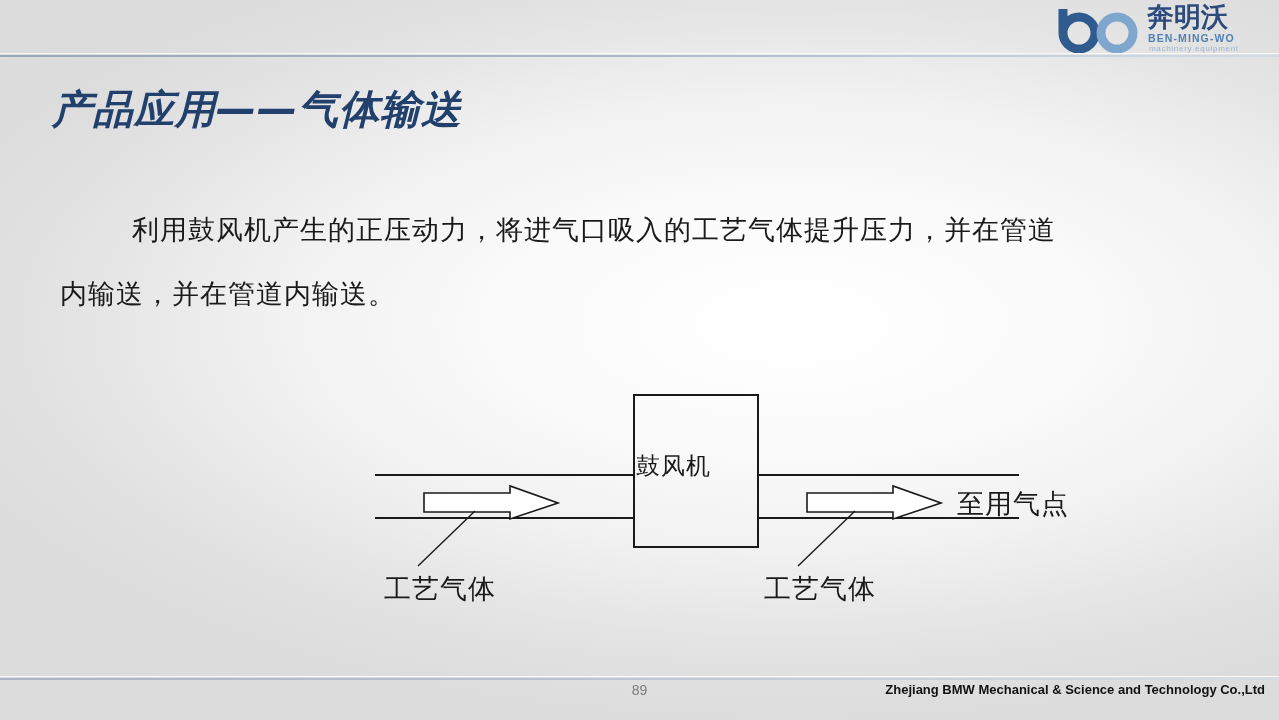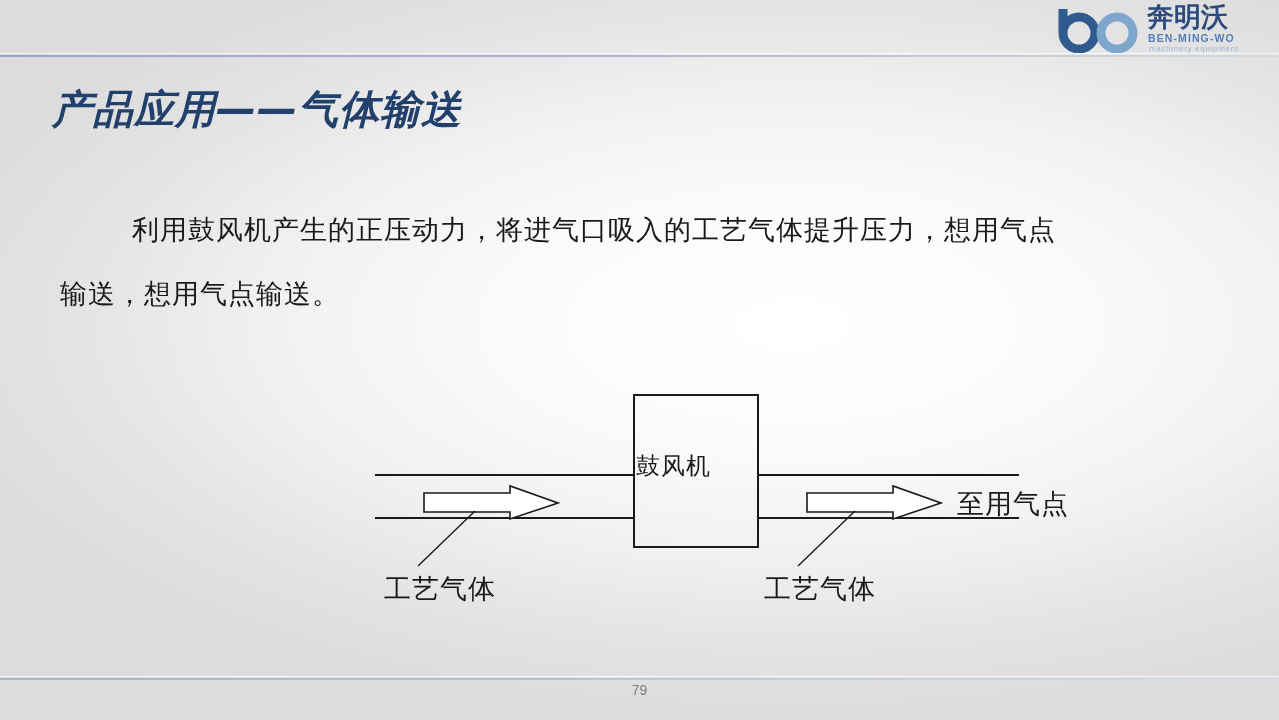--- a/index.html
+++ b/index.html
@@ -185,21 +185,21 @@
         <circle cx="62" cy="30" r="16" fill="none" stroke="#7fa6cc" stroke-width="9"></circle>
       </svg>
       <div class="logo-cn">奔明沃</div>
       <div class="logo-lat">BEN-MING-WO</div>
       <div class="logo-sub">machinery equipment</div>
     </div>
   </div>
 
   <div class="title">产品应用——气体输送</div>
 
-  <div class="body-text">利用鼓风机产生的正压动力，将进气口吸入的工艺气体提升压力，想用气点输送，想用气点输送。</div>
+  <div class="body-text">利用鼓风机产生的正压动力，将进气口吸入的工艺气体提升压力，并在管道内输送，并在管道内输送。</div>
 
   <div class="diagram">
     <svg width="1279" height="720" viewBox="0 0 1279 720">
       <g stroke="#1a1a1a" fill="none" stroke-width="2">
 
         <line x1="363" y1="475" x2="622" y2="475"></line>
         <line x1="363" y1="518" x2="622" y2="518"></line>
 
         <line x1="746" y1="475" x2="1007" y2="475"></line>
         <line x1="746" y1="518" x2="1007" y2="518"></line>
@@ -222,15 +222,16 @@
     </svg>
 
     <div class="dlabel" id="blower-label">鼓风机</div>
     <div class="dlabel" id="label-left">工艺气体</div>
     <div class="dlabel" id="label-right">工艺气体</div>
     <div class="dlabel" id="label-dest">至用气点</div>
   </div>
 
   <div class="footer-rule-hi"></div>
   <div class="footer-rule"></div>
-  <div class="page-number">79</div>
+  <div class="page-number">89</div>
+  <div class="footer-company">Zhejiang BMW Mechanical &amp; Science and Technology Co.,Ltd</div>
 
 </div>
 
 </body></html>

